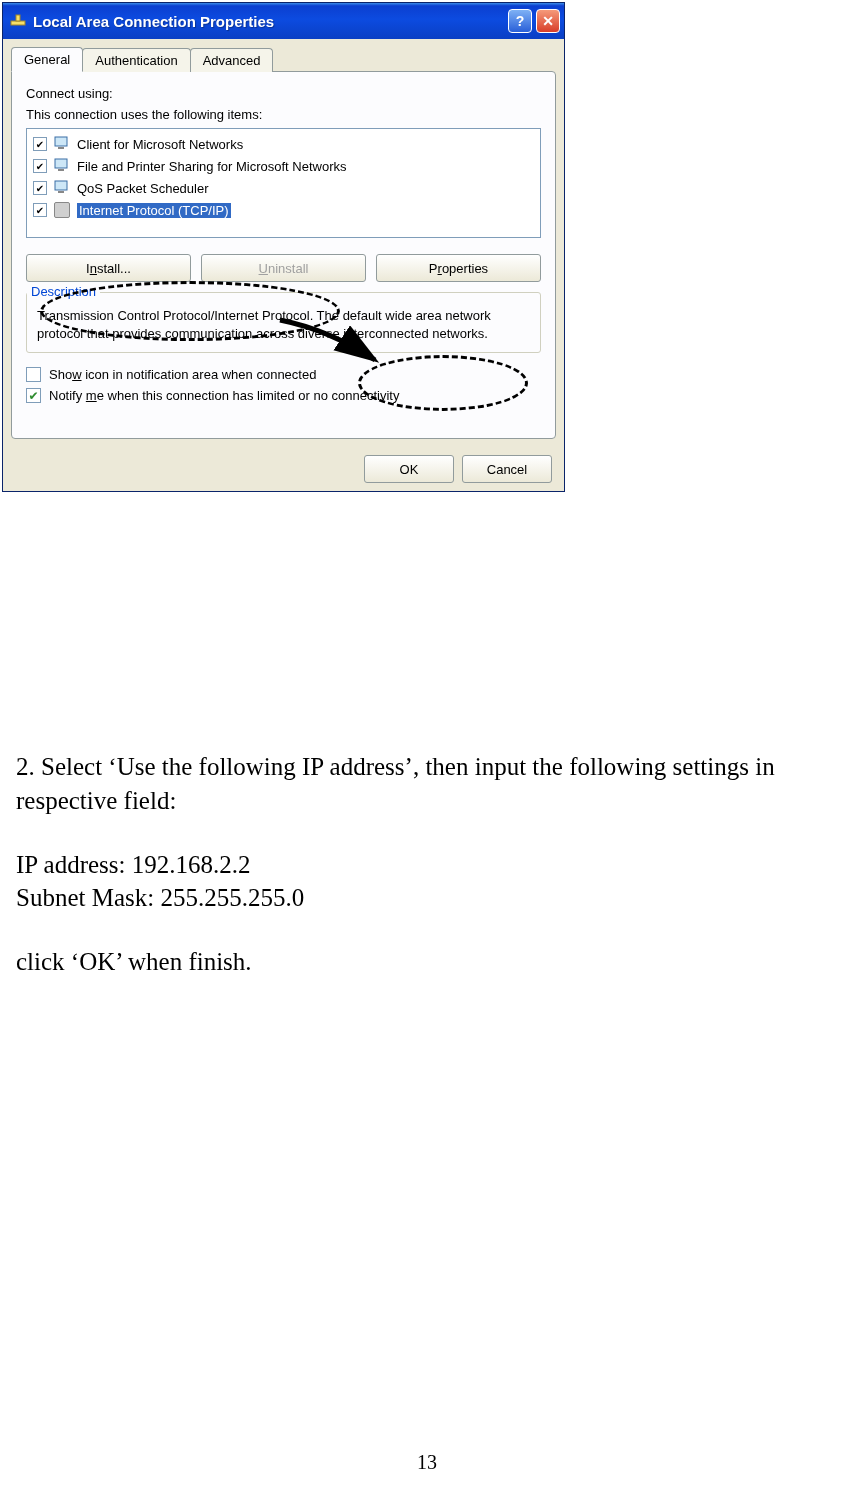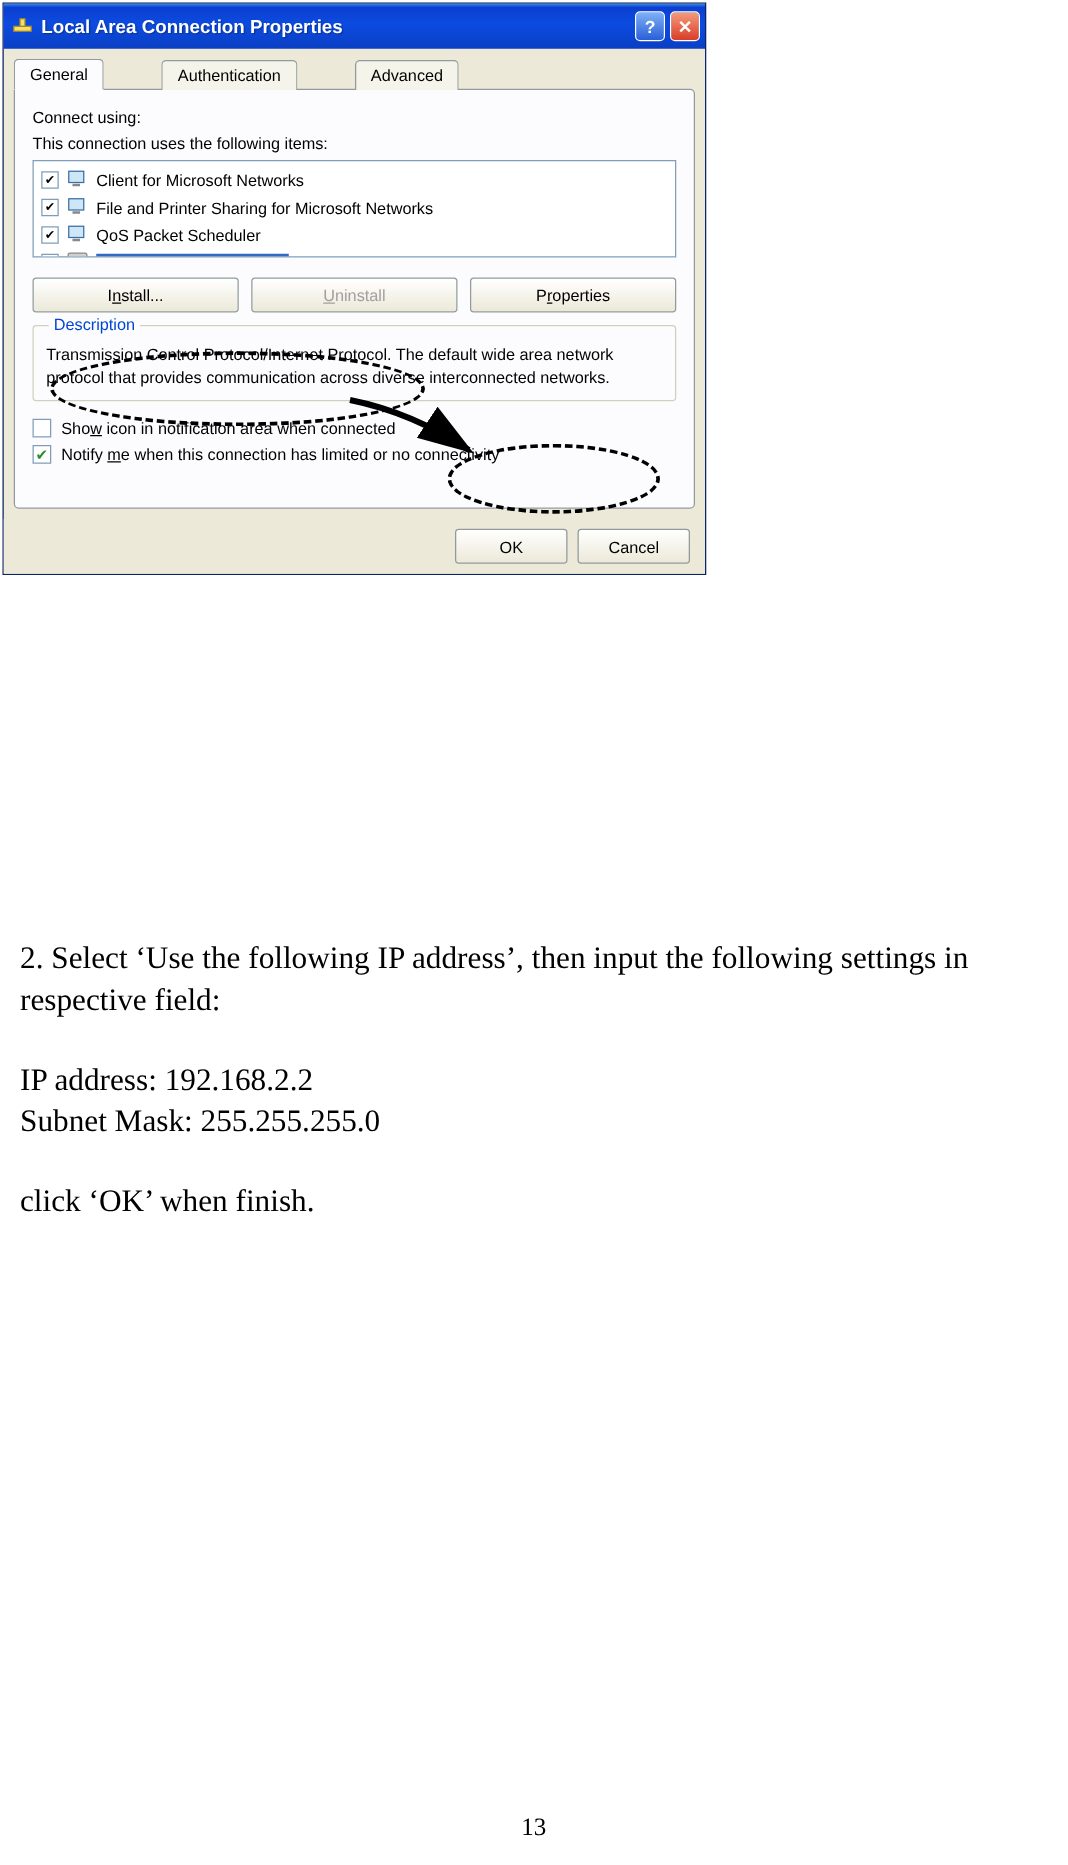--- a/index.html
+++ b/index.html
@@ -51,21 +51,20 @@
     .help-btn { background: linear-gradient(to bottom,#7eb1f5,#295fd8); color:#fff; }
     .close-btn { background: linear-gradient(to bottom,#f59a7a,#d83e29); color:#fff; }
     .tab-area {
       padding: 8px 8px 8px 8px;
     }
     .tab-strip {
       display:flex;
       align-items:flex-end;
       position:relative;
       z-index:2;
-      gap:47px;
     }
     .tab {
       padding: 4px 12px;
       border:1px solid #919b9c;
       border-bottom:none;
       background:#f5f4ea;
       border-radius:4px 4px 0 0;
       margin-right:-1px;
       font-size:13px;
       cursor:pointer;
@@ -110,21 +109,21 @@
       border-radius:3px;
       font-family:Tahoma,sans-serif;
       font-size:13px;
       cursor:pointer;
     }
     .xp-btn.disabled { color:#a0a0a0; }
     .u { text-decoration:underline; text-underline-offset:1px; }
     .items-box {
       border:1px solid #7f9db9;
       background:#fff;
-      height:78px;
+      height:110px;
       padding:4px 2px;
       margin-bottom:16px;
       overflow:hidden;
     }
     .item-row {
       display:flex;
       align-items:center;
       gap:6px;
       padding:1px 4px;
       height:22px;
@@ -167,21 +166,21 @@
       border:1px solid #d0d0bf;
       border-radius:3px;
       position:relative;
       padding:14px 10px 10px 10px;
       margin-top:6px;
       margin-bottom:14px;
     }
     .groupbox .legend {
       position:absolute;
       top:-9px;
-      left:12px;
+      left:0;
       background:#fcfcfe;
       padding:0 4px;
       color:#0046d5;
       font-size:13px;
     }
     .desc-text { font-size:13px; line-height:1.35; }
     .check-row {
       display:flex;
       align-items:center;
       gap:8px;

